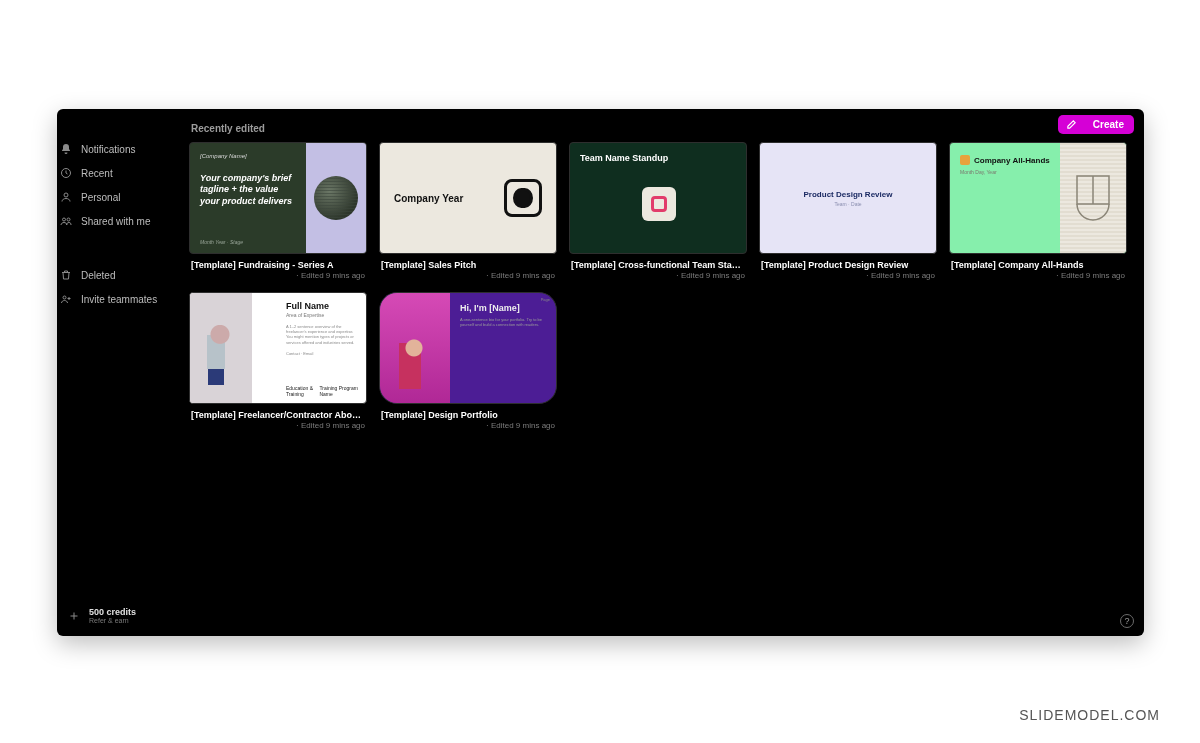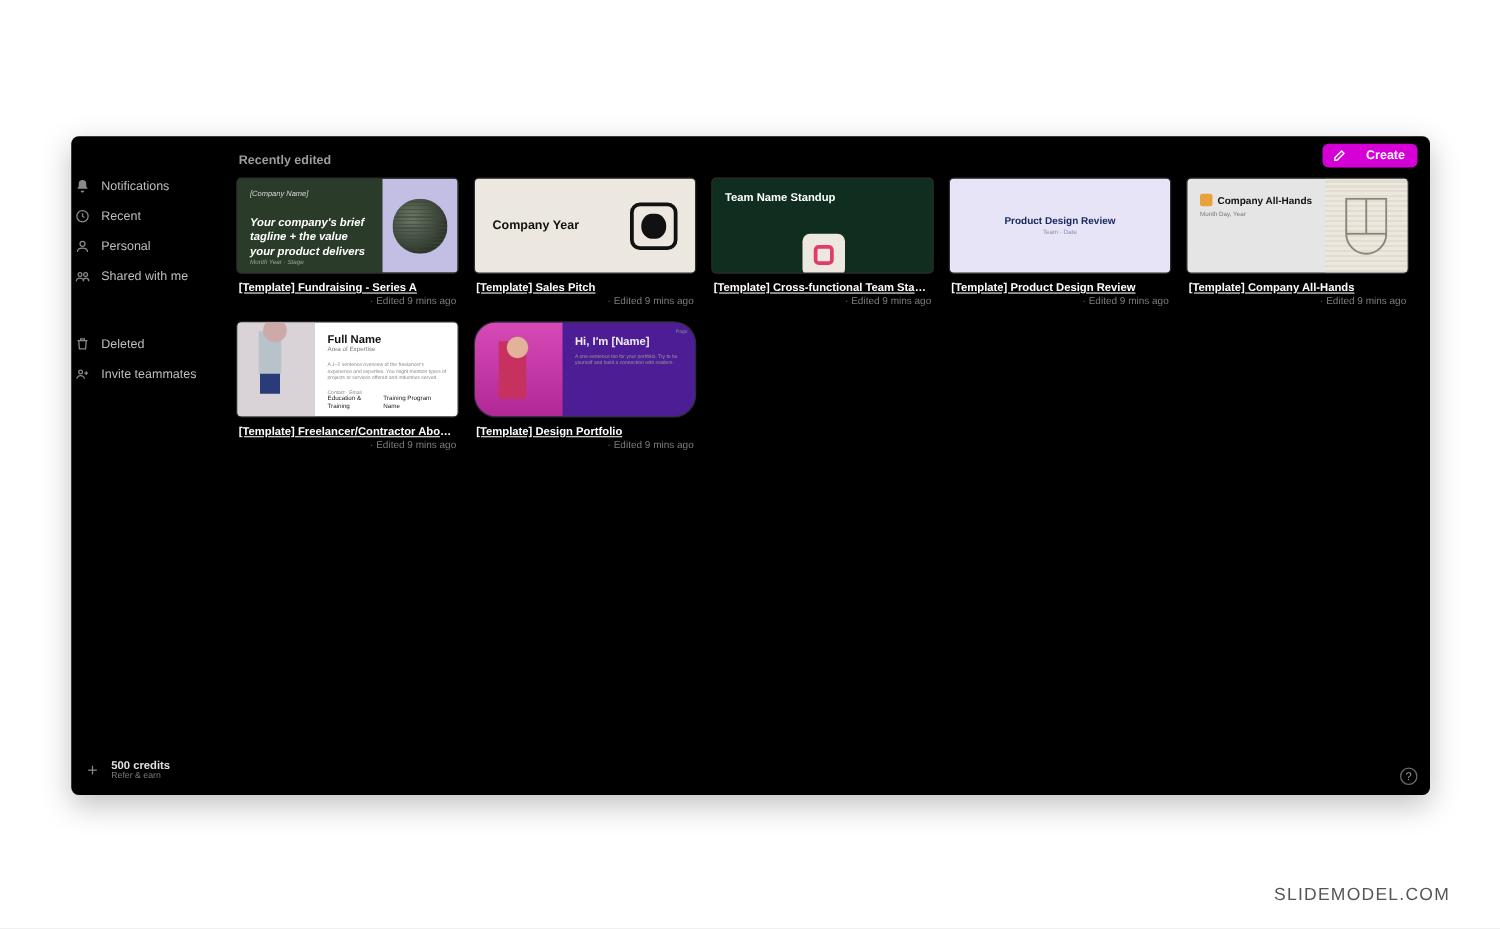--- a/index.html
+++ b/index.html
@@ -63,31 +63,31 @@
     cursor: pointer;
   }
   .grid {
     display: grid;
     grid-template-columns: repeat(5, 178px);
     gap: 12px 12px;
     padding-top: 2px;
   }
   .card { width: 178px; }
   .thumb {
-    width: 178px; height: 77px;
+    width: 178px; height: 112px;
     border-radius: 4px;
     border: 1px solid #2e2e2e;
     overflow: hidden;
     position: relative;
     background:#111;
   }
   .card-title {
     font-size: 9px; font-weight: 700; color:#fff;
     padding: 6px 2px 0 2px;
-    white-space: nowrap; overflow:hidden; text-overflow: ellipsis; text-decoration: underline;
+    white-space: nowrap; overflow:hidden; text-overflow: ellipsis;
   }
   .card-sub {
     font-size: 8px; color:#7c7c7c;
     padding: 1px 2px 0 2px;
     text-align: right;
   }
 
   
   .th1 { background:#2b3b29; display:flex; }
   .th1 .left { flex: 0 0 116px; padding:10px 6px 8px 10px; display:flex; flex-direction:column; justify-content:flex-start;font-style:italic; }
@@ -111,31 +111,31 @@
   .th3 .title { font-size:9px; font-weight:700; color:#fff; padding:10px 0 0 10px; }
   .th3 .sq { position:absolute; left:72px; top:44px; width:34px; height:34px; background:#ece8df; border-radius:6px; display:flex; align-items:center; justify-content:center; }
   .th3 .sq .ring { width:16px; height:16px; border:3px solid #e23b6b; border-radius:4px; }
 
   
   .th4 { background:#e6e4f6; display:flex; flex-direction:column; align-items:center; justify-content:center; }
   .th4 .t { font-size:8px; font-weight:700; color:#1b2a63; }
   .th4 .s { font-size:5px; color:#8b8fb0; margin-top:2px; }
 
   
-  .th5 { background:#e5e5e5; display:flex; }
+  .th5 { background:#86efac; display:flex; }
   .th5 .l { flex:0 0 110px; padding:12px 6px 8px 10px; }
   .th5 .l .row { display:flex; align-items:center; gap:4px; }
   .th5 .l .ico { width:10px; height:10px; background:#e8a23c; border-radius:2px; }
   .th5 .l .ct { font-size:8px; font-weight:700; color:#111; }
   .th5 .l .d { font-size:5px; color:#7a776d; margin-top:4px; }
   .th5 .r { flex:1; background:repeating-linear-gradient(0deg,#e2ddd1 0 2px,#ece8df 2px 4px); display:flex; align-items:center; justify-content:center; }
   .th5 .r svg { stroke:#8a8577; }
 
   
-  .th6 { background:#fff; display:flex; }
+  .th6 { background:#fff; display:flex;gap:24px; }
   .th6 .ph { flex:0 0 62px; background:#d9d3d7; position:relative; }
   .th6 .ph .fig { position:absolute; bottom:0; left:10px; width:40px; height:78px;
     background:
       radial-gradient(circle at 50% 12%, #caa 0 9px, transparent 10px),
       linear-gradient(#b7c2c9,#b7c2c9) 30% 22%/18px 34px no-repeat,
       linear-gradient(#2b3a78,#2b3a78) 32% 58%/16px 34px no-repeat;
   }
   .th6 .info { flex:1; padding:8px 8px 6px 10px; color:#111; display:flex; flex-direction:column; }
   .th6 .fn { font-size:9px; font-weight:700; }
   .th6 .role { font-size:5px; color:#7a7a7a; margin-top:1px; }

